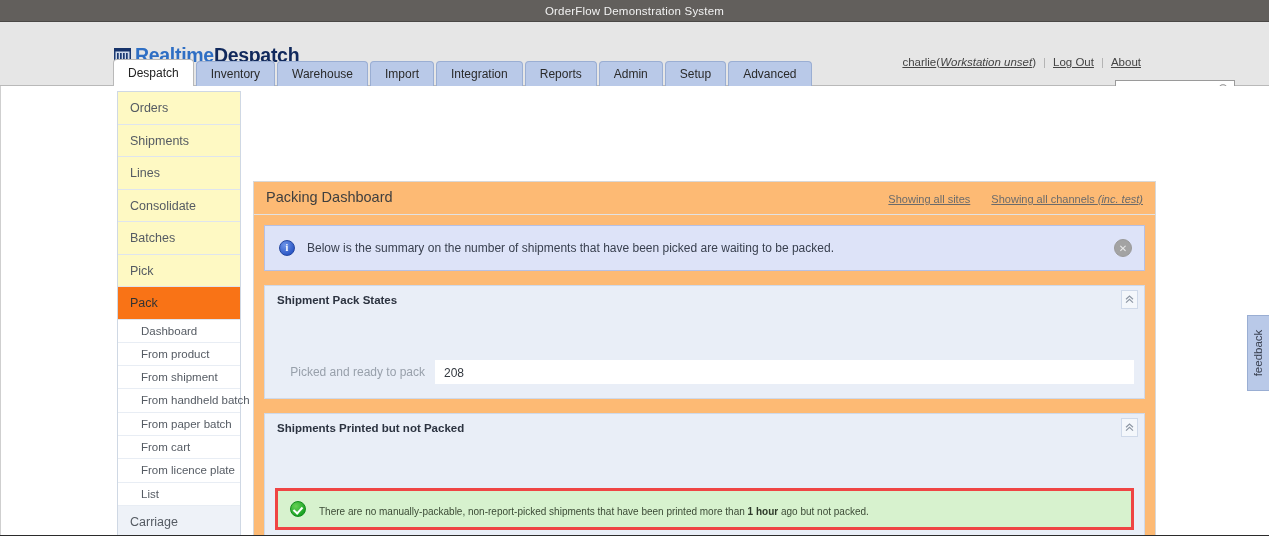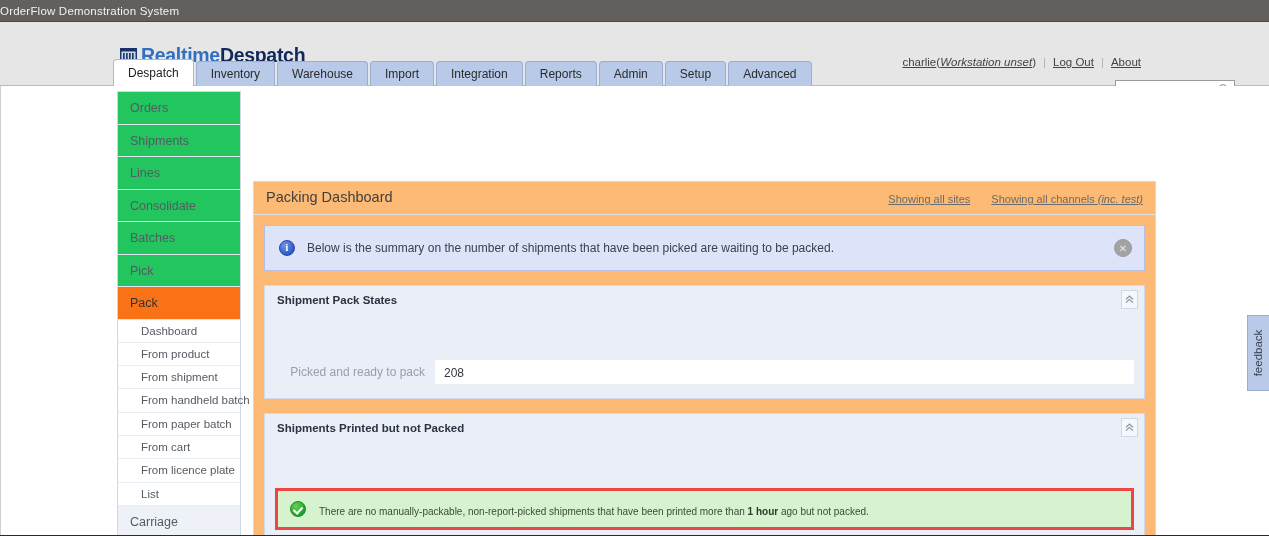--- a/index.html
+++ b/index.html
@@ -24,37 +24,38 @@
     background: #ffffff;
   }
 
   
   .titlebar {
     height: 22px;
     background: #625f5c;
     color: #f2f2f2;
     font-size: 11.5px;
     line-height: 22px;
+    text-align: center;
     letter-spacing: .2px;
     border-bottom: 1px solid #4a4846;
     box-sizing: border-box;
     user-select: none;
   }
 
   
   .chrome {
     background: #e6e6e6;
     border-bottom: 1px solid #b9b9b9;
     height: 64px;
     position: relative;
     box-sizing: border-box;
   }
   .logo {
     position: absolute;
-    left: 119px;
+    left: 113px;
     top: 24px;
     display: flex;
     align-items: center;
     gap: 3px;
   }
   .logo-mark {
     width: 19px;
     height: 19px;
     position: relative;
     display: inline-block;
@@ -177,21 +178,21 @@
     box-sizing: border-box;
     background: #ffffff;
   }
   .nav-item {
     height: 32.5px;
     line-height: 32.5px;
     padding-left: 12px;
     font-size: 12.5px;
     color: #555b63;
     border-bottom: 1px solid #dfe5ee;
-    background: #22c55e;
+    background: #fef9c3;
     box-sizing: border-box;
     cursor: pointer;
     white-space: nowrap;
   }
   .nav-item.selected {
     background: #f97316;
     color: #333;
   }
   .nav-sub {
     height: 23.3px;

